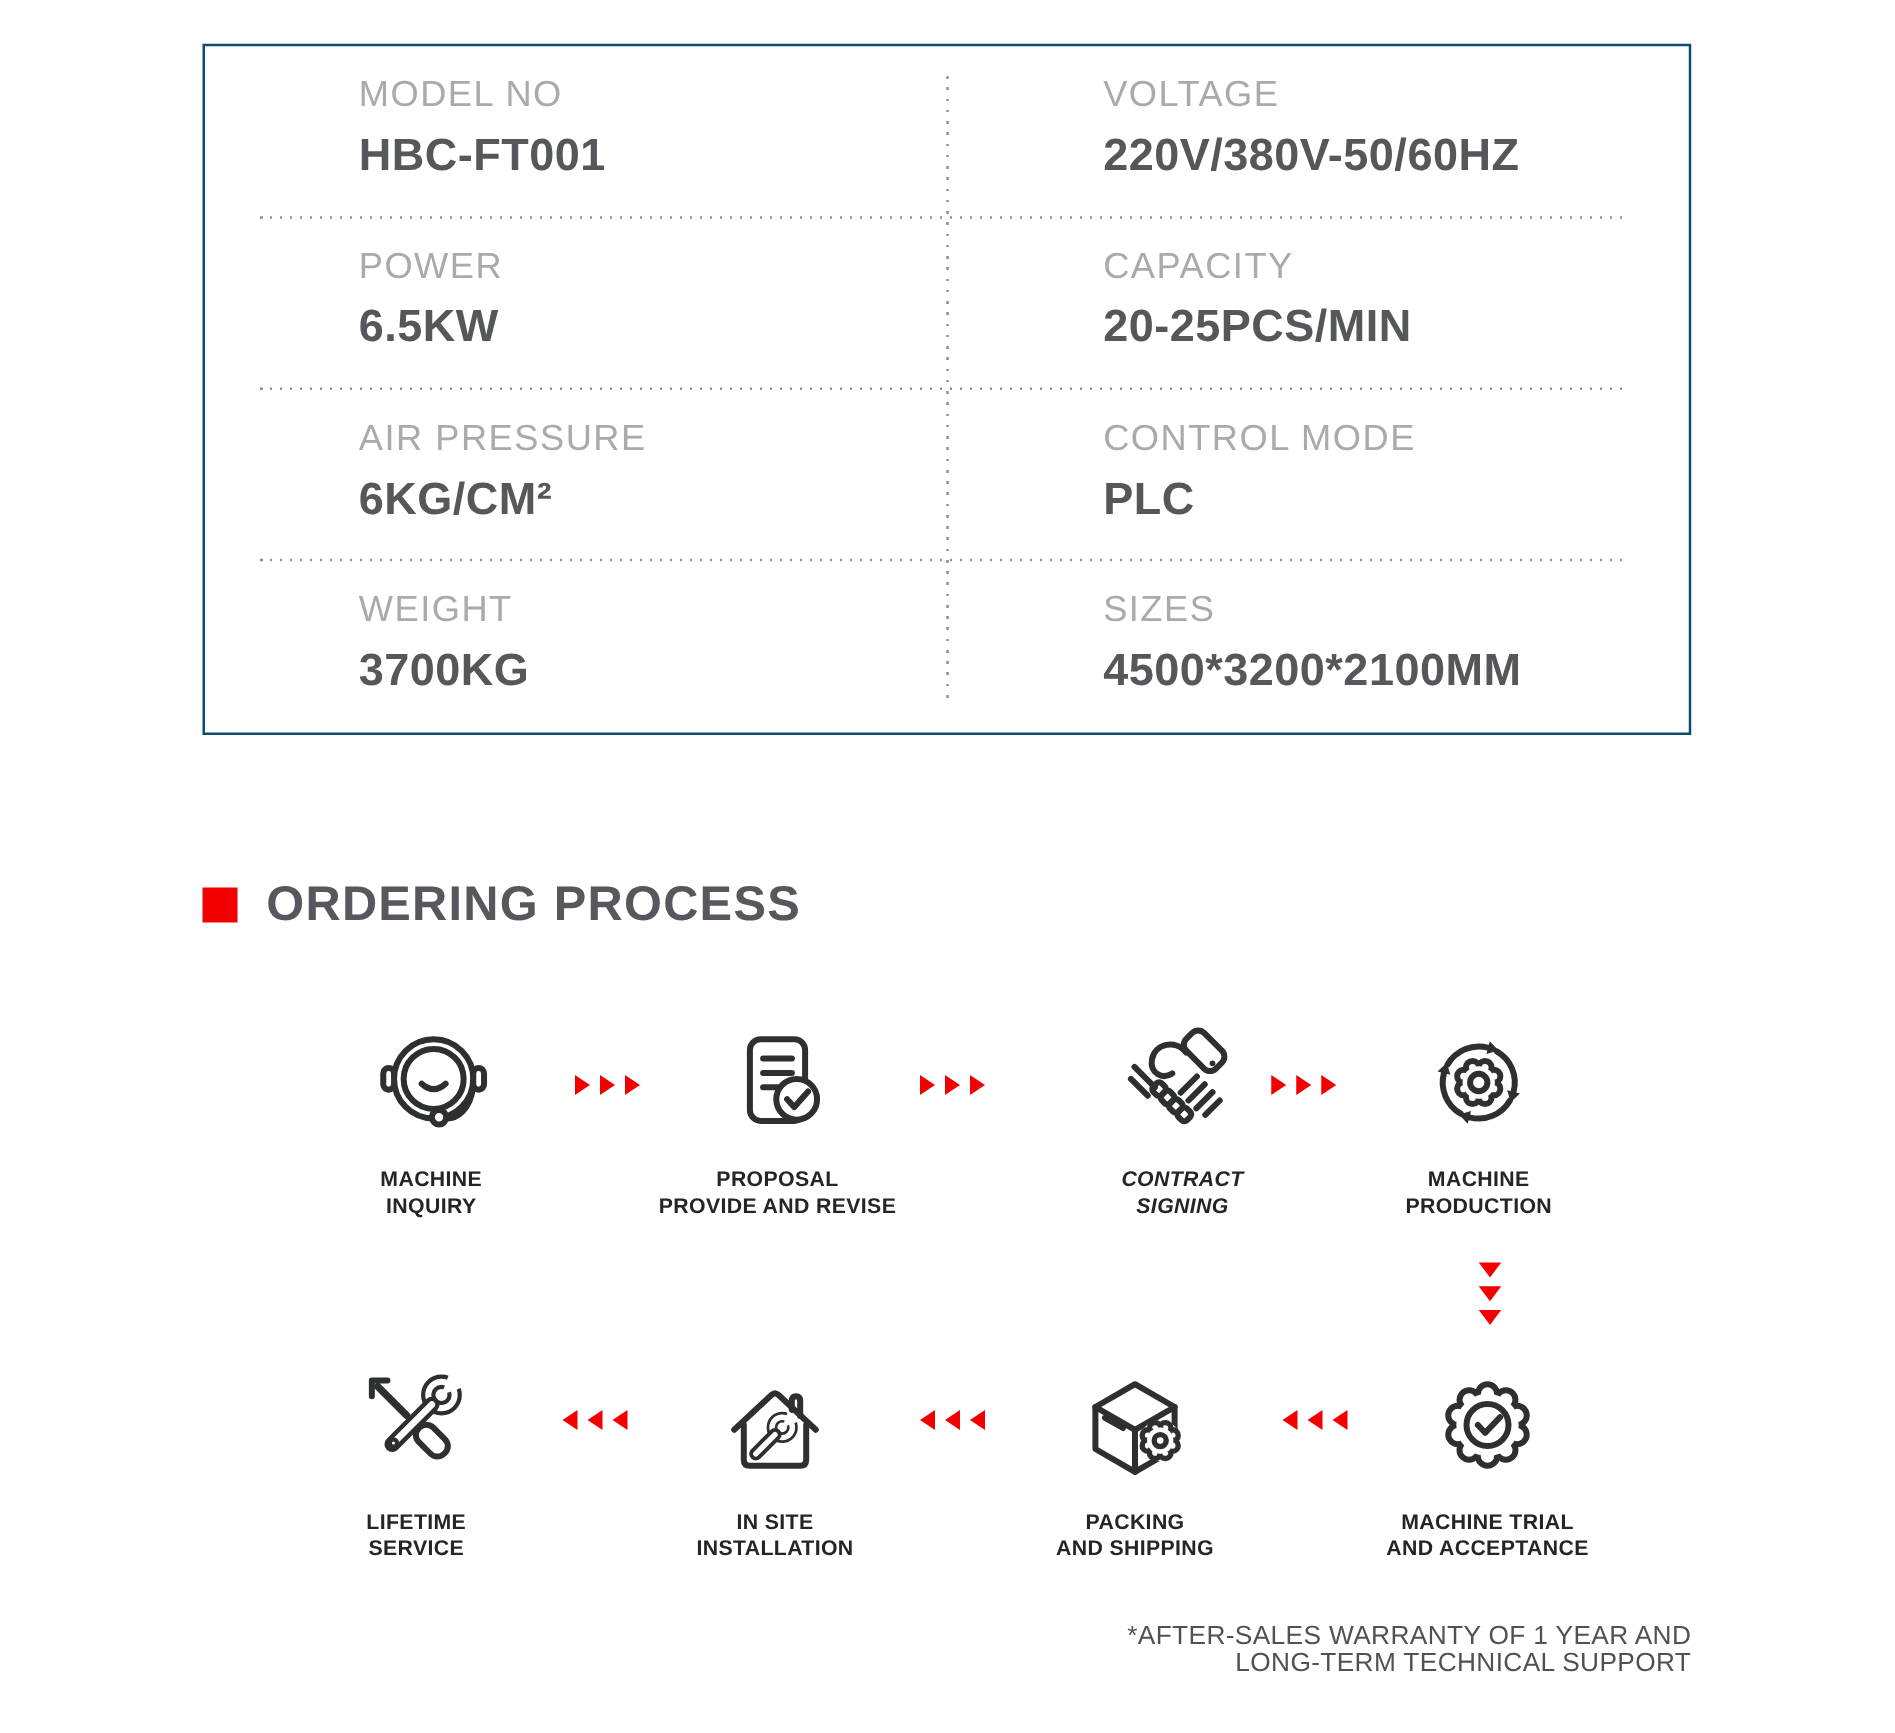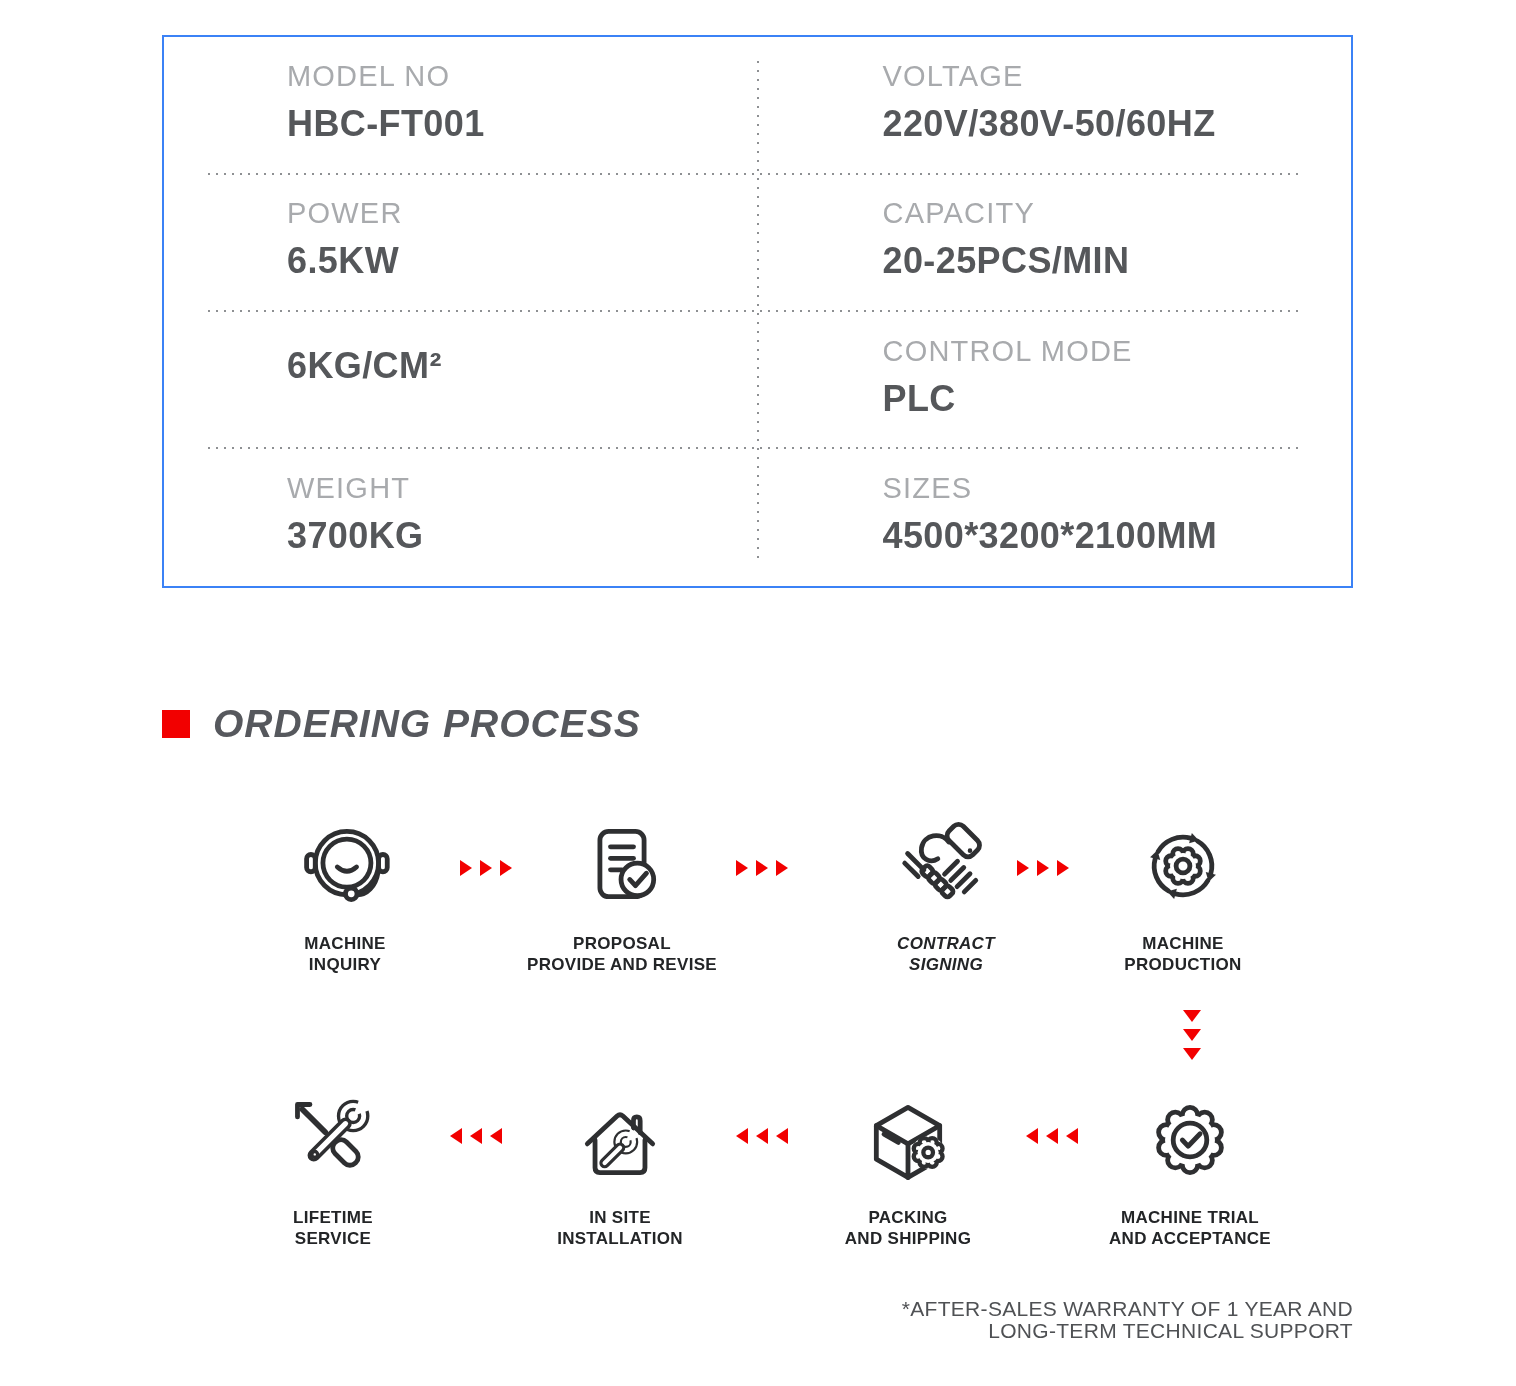--- a/index.html
+++ b/index.html
@@ -1,34 +1,34 @@
 <!DOCTYPE html>
 <html><head>
 <meta charset="utf-8">
 <style>
   html,body{margin:0;padding:0;background:#ffffff;}
   .page{position:relative;width:1516px;height:1386px;background:#ffffff;overflow:hidden;
         font-family:"Liberation Sans",sans-serif;}
 
   
   .spec-box{position:absolute;left:162px;top:35px;width:1191px;height:553px;
-            border:2px solid #3b82f6;box-sizing:border-box;}
+            border:2px solid #0c4a6e;box-sizing:border-box;}
   .spec-grid{position:absolute;inset:0;display:grid;
              grid-template-columns:repeat(2,1fr);grid-template-rows:repeat(4,1fr);}
   .spec-cell{padding-top:23px;padding-left:123px;box-sizing:border-box;}
   .spec-cell.right{padding-left:125px;}
   .spec-label{font-size:29px;letter-spacing:1.2px;color:#a8aaad;font-weight:400;}
   .spec-value{margin-top:10px;font-size:36px;letter-spacing:.4px;color:#55575a;font-weight:700;}
   .row-sep{position:absolute;left:44px;right:48px;height:2px;
            background-image:repeating-linear-gradient(to right,#8e9093 0 2px,transparent 2px 8px);}
   .v-divider{position:absolute;left:calc(50% - 1px);top:24px;bottom:22px;width:2px;
            background-image:repeating-linear-gradient(to bottom,#8e9093 0 2px,transparent 2px 9px);}
 
   
-  .section-heading{position:absolute;left:162px;top:702px;display:flex;align-items:center;gap:23px;font-style:italic;}
+  .section-heading{position:absolute;left:162px;top:702px;display:flex;align-items:center;gap:23px;}
   .heading-square{width:28px;height:28px;background:#f20000;}
   .heading-text{font-size:39px;font-weight:700;color:#56585d;letter-spacing:1px;}
 
   
   .step{position:absolute;transform:translateX(-50%);display:flex;flex-direction:column;
         align-items:center;width:300px;}
   .step .icon-wrap{height:96px;display:flex;align-items:center;justify-content:center;}
   .step-label{margin-top:19px;text-align:center;font-size:17px;font-weight:700;
               color:#232527;letter-spacing:.3px;line-height:21px;}
   .arrows{position:absolute;transform:translate(-50%,-50%);display:flex;gap:8px;align-items:center;}
@@ -63,20 +63,21 @@
       </div>
       <div class="spec-cell">
         <div class="spec-label">POWER</div>
         <div class="spec-value">6.5KW</div>
       </div>
       <div class="spec-cell right">
         <div class="spec-label">CAPACITY</div>
         <div class="spec-value">20-25PCS/MIN</div>
       </div>
       <div class="spec-cell">
+        <div class="spec-label">AIR PRESSURE</div>
         <div class="spec-value">6KG/CM²</div>
       </div>
       <div class="spec-cell right">
         <div class="spec-label">CONTROL MODE</div>
         <div class="spec-value">PLC</div>
       </div>
       <div class="spec-cell">
         <div class="spec-label">WEIGHT</div>
         <div class="spec-value">3700KG</div>
       </div>

